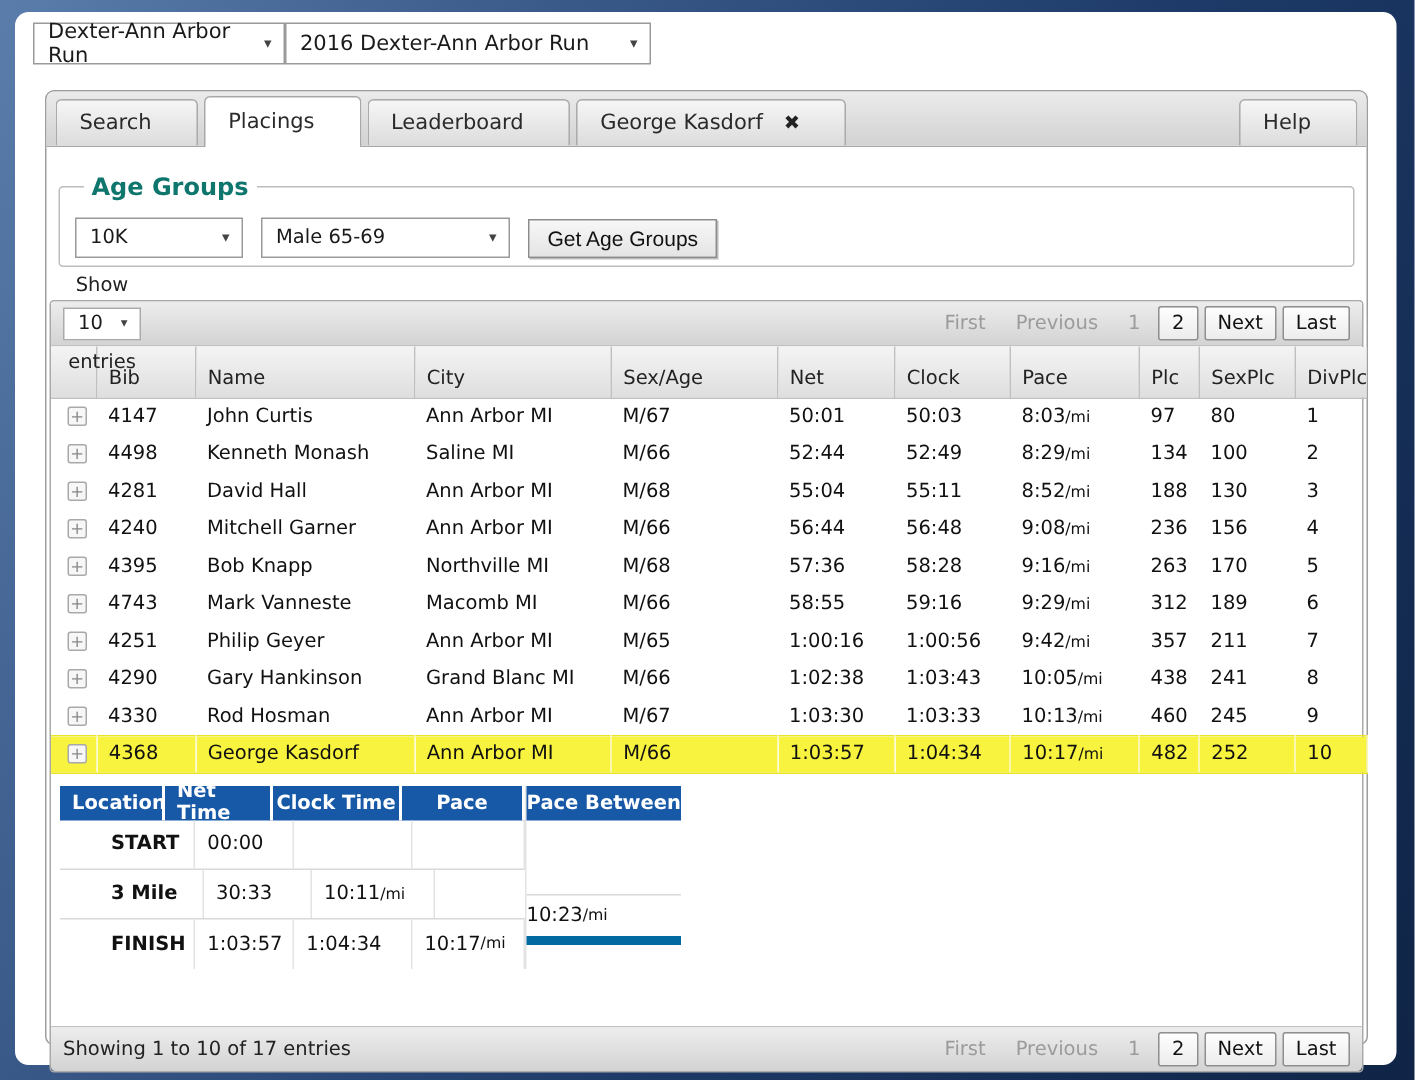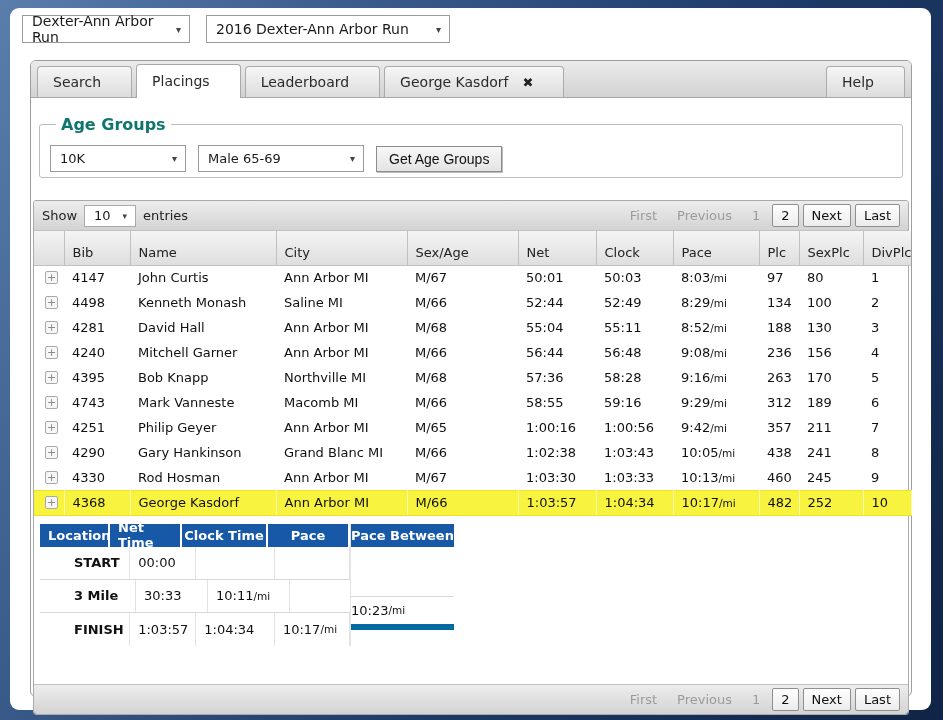--- a/index.html
+++ b/index.html
@@ -7,21 +7,21 @@
   body {
     font-family: "DejaVu Sans", "Liberation Sans", sans-serif;
     background: linear-gradient(118deg, #5a7dab 0%, #3a5a8a 28%, #1d3a68 60%, #0f2446 100%);
     position: relative;
   }
   .window {
     position: absolute; left: 10px; top: 8px; width: 921px; height: 702px;
     background: #ffffff; border-radius: 9px;
   }
   
-  .top-selects { position: absolute; left: 12px; top: 7px; display: flex; gap: 16px; }
+  .top-selects { position: absolute; left: 12px; top: 7px; display: flex; gap: 0; }
   .fake-select {
     background: #fff; border: 1px solid #9a9a9a; height: 28px;
     display: flex; align-items: center; justify-content: space-between;
     padding: 0 8px 0 9px; font-size: 14px; color: #1a1a1a; cursor: default;
   }
   .fake-select .arrow { color: #444; font-size: 10px; margin-left: 10px; }
   .sel-race { width: 168px; }
   .sel-event { width: 244px; }
   
   .widget {
@@ -48,36 +48,36 @@
   .tab.help { margin-left: auto; margin-right: 0; }
   
   fieldset.age-groups {
     margin: 17px 8px 0 8px; border: 1px solid #bdbdbd; border-radius: 3px;
     padding: 10px 10px 12px 10px; position: relative; height: 63px;
   }
   fieldset.age-groups legend {
     font-size: 16px; font-weight: bold; color: #0f766e; padding: 0 5px; margin-left: 6px;
   }
   .ag-row { display: flex; align-items: center; gap: 12px; margin-top: 1px; margin-left: 0; }
-  .sel-distance { width: 136px; height: 27px; font-size: 13px; }
+  .sel-distance { width: 112px; height: 27px; font-size: 13px; }
   .sel-division { width: 166px; height: 27px; font-size: 13px; }
   .btn {
     background: linear-gradient(#f7f7f7, #e4e4e4); border: 1px solid #8c8c8c;
     font-size: 14px; color: #111; padding: 4px 12px; cursor: pointer;
     box-shadow: 1px 1px 0 #bbb;
   }
   
   .dt-wrapper { margin: 22px 2px 0 2px; border: 1px solid #aaaaaa; border-radius: 3px; }
   .dt-bar {
     background: linear-gradient(#ededed, #d3d3d3); height: 30px;
     display: flex; align-items: center; padding: 0 8px; font-size: 13px; color: #222;
   }
   .dt-bar.top { border-radius: 3px 3px 0 0; border-bottom: 1px solid #c2c2c2; }
   .dt-bar.bottom { border-radius: 0 0 3px 3px; border-top: 1px solid #c2c2c2; }
-  .show-entries { display: flex; align-items: center; gap: 7px; }
+  .show-entries { display: flex; align-items: center; gap: 7px; flex-direction: column; }
   .sel-pagesize { width: 52px; height: 22px; font-size: 13px; background: #fff; border: 1px solid #aaa; }
   .sel-pagesize .arrow { font-size: 9px; }
   .pagination { margin-left: auto; display: flex; align-items: center; gap: 4px; }
   .pg {
     font-size: 13px; padding: 3px 8px; border-radius: 2px; white-space: nowrap;
   }
   .pg.disabled { color: #9b9b9b; cursor: default; }
   .pg.enabled {
     background: linear-gradient(#fefefe, #ececec); border: 1px solid #8f8f8f;
     color: #111; cursor: pointer;
@@ -414,20 +414,21 @@
           <div class="pb-col">
             <div class="pb-head">Pace Between</div>
             <div class="pb-seg1"></div>
             <div class="pb-seg2" id="pb-value">10:23 <span class="unit">/mi</span></div>
             <div class="pb-seg3"></div>
           </div>
         </div>
       </div>
 
       <div class="dt-bar bottom">
+        <span>Showing 1 to 10 of 17 entries</span>
         <div class="pagination" id="pagination-bottom">
             <span class="pg disabled">First</span>
             <span class="pg disabled">Previous</span>
             <span class="pg disabled">1</span>
             <span class="pg enabled">2</span>
             <span class="pg enabled">Next</span>
             <span class="pg enabled">Last</span>
           </div>
       </div>
     </div>

